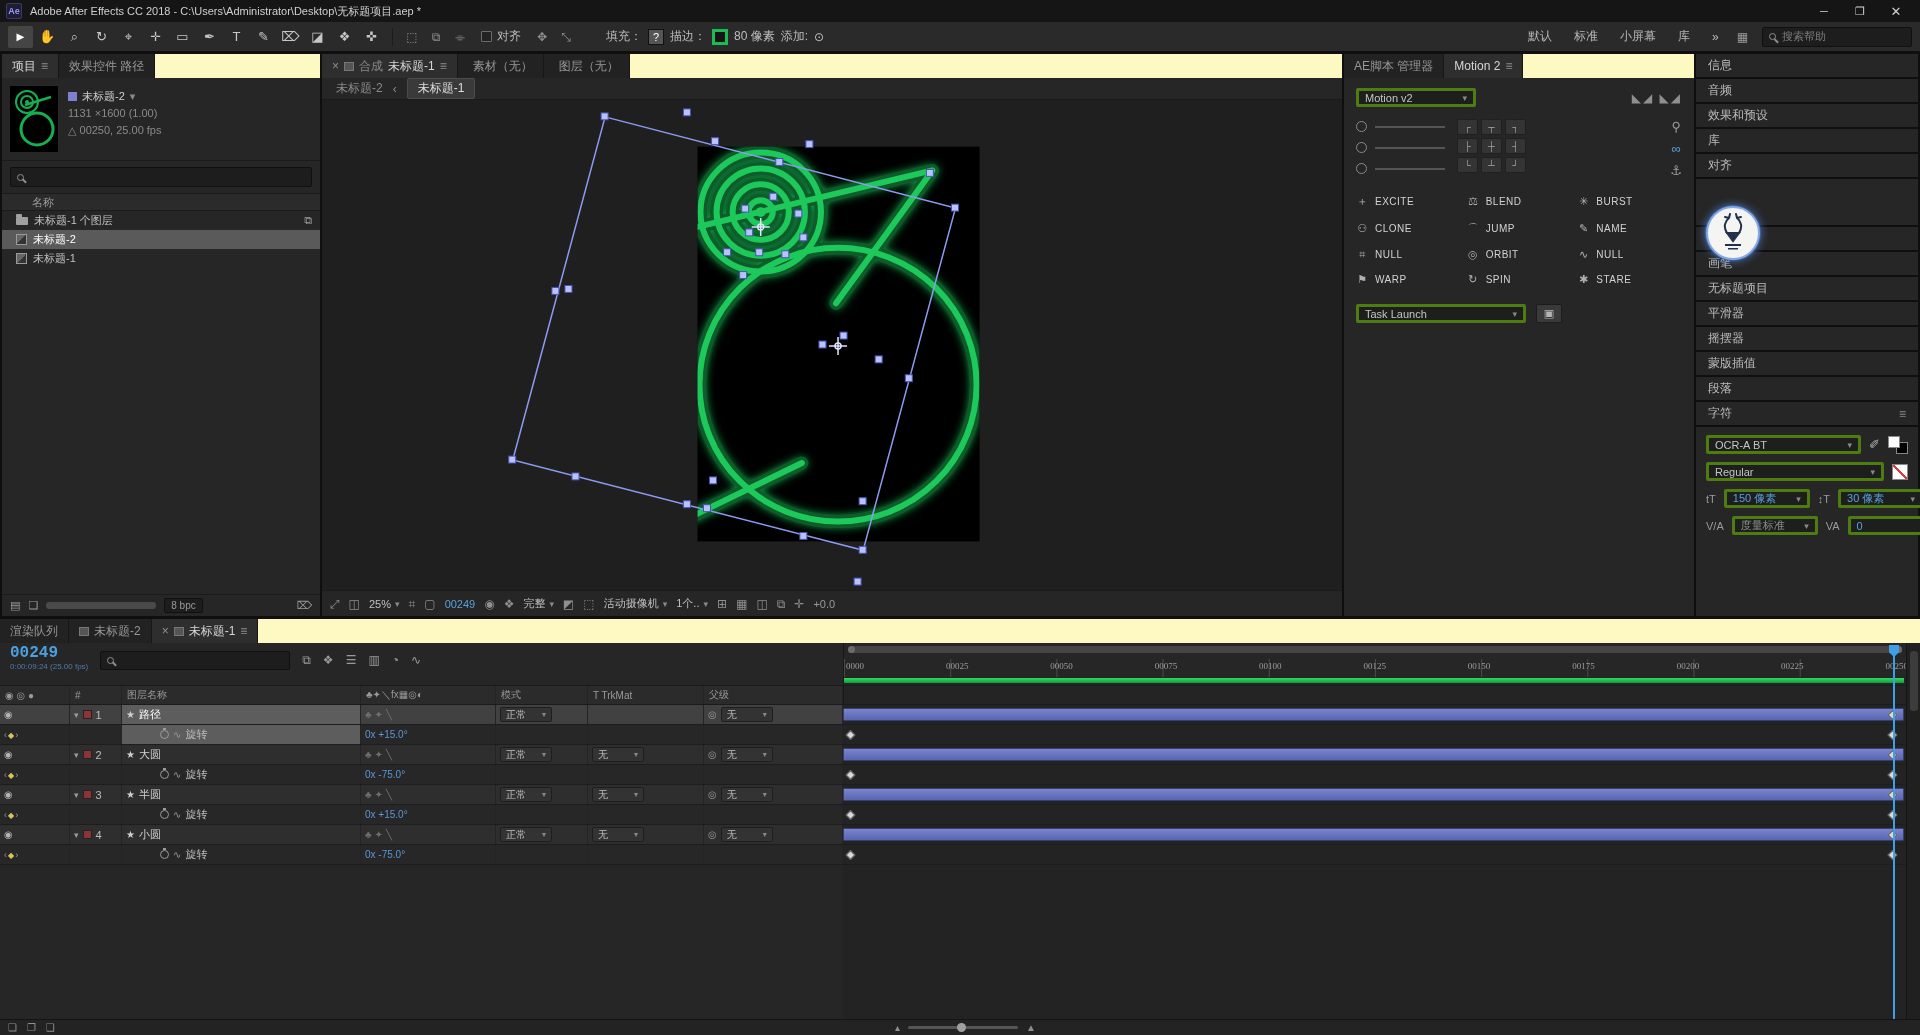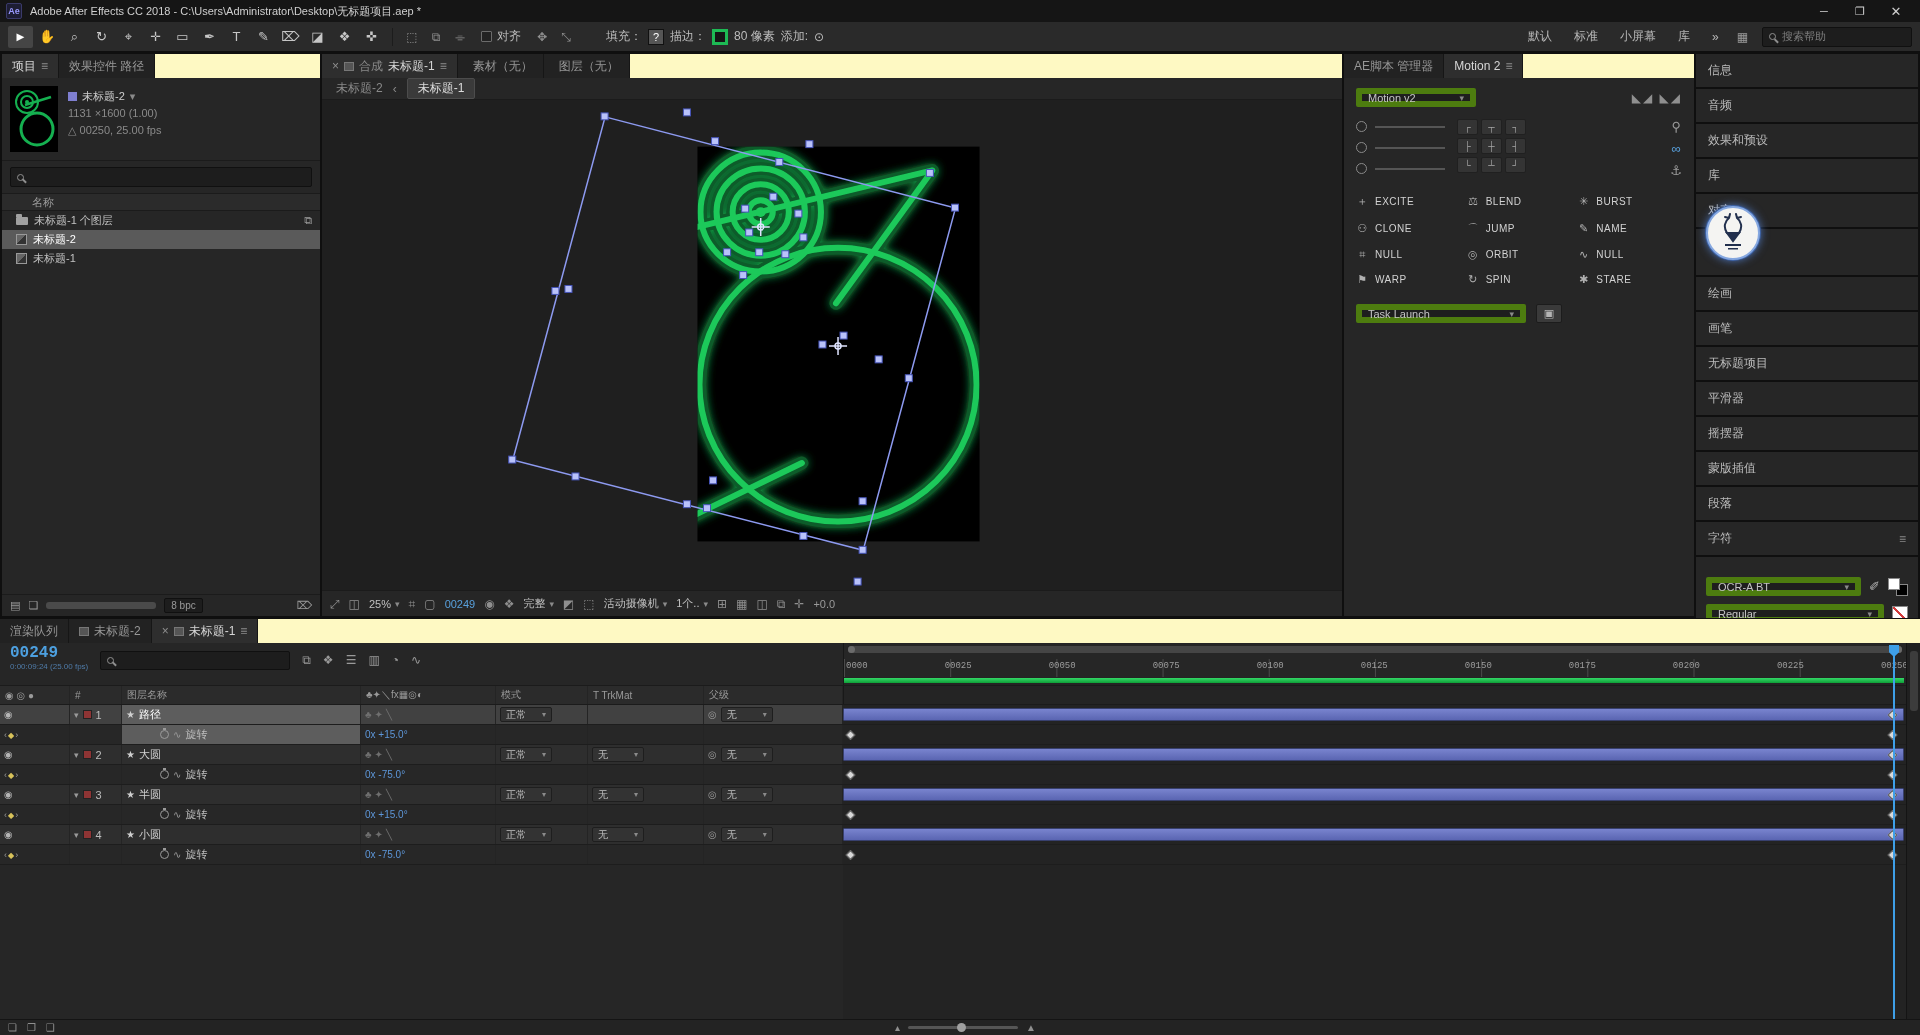--- a/index.html
+++ b/index.html
@@ -75,21 +75,21 @@
 .comp-view{flex:1;position:relative;background:#1f1f1f;overflow:hidden}
 .comp-view svg{position:absolute;inset:0;width:100%;height:100%}
 .comp-footer{height:26px;border-top:1px solid #1b1b1b;display:flex;align-items:center;gap:9px;padding:0 8px;font-size:11px;color:#9a9a9a;overflow:hidden;white-space:nowrap}
 .fsel{display:flex;align-items:center;gap:4px;color:#c0c0c0}
 .fsel .arr{color:#8a8a8a;font-size:9px}
 .blue{color:#58a0dc}
 .ficon{font-size:12px;color:#8f8f8f}
 
 .motion{width:350px;flex:0 0 auto}
 .motion-body{padding:10px 12px;display:flex;flex-direction:column;gap:12px}
-.sel{height:19px;background:#1e1e1e;border:6px solid #4d7c0f;border-radius:2px;display:flex;align-items:center;gap:6px;padding:0 6px;font-size:11px;color:#c4c4c4}
+.sel{height:19px;background:#1e1e1e;border:3px solid #4d7c0f;border-radius:2px;display:flex;align-items:center;gap:6px;padding:0 6px;font-size:11px;color:#c4c4c4}
 .sel .arr{margin-left:auto;font-size:9px;color:#8a8a8a}
 .preset-row{display:flex;align-items:center;gap:10px}
 .preset-row .sel{width:120px}
 .mountains{margin-left:auto;color:#8f8f8f;letter-spacing:2px}
 .ctl-row{display:flex;gap:12px}
 .sliders{display:flex;flex-direction:column;gap:10px;padding-top:2px}
 .slider{display:flex;align-items:center;gap:8px}
 .knob{width:11px;height:11px;border:1.5px solid #8a8a8a;border-radius:50%}
 .sline{width:70px;height:2px;background:#555}
 .anchor-grid{display:grid;grid-template-columns:repeat(3,21px);grid-auto-rows:16px;gap:3px}
@@ -97,24 +97,24 @@
 .side-icons{display:flex;flex-direction:column;gap:7px;margin-left:auto;color:#9a9a9a;font-size:13px;align-items:center}
 .side-icons .lit{color:#58a0dc}
 .mbtn-grid{display:grid;grid-template-columns:repeat(3,1fr);row-gap:12px;column-gap:6px;padding-top:4px}
 .mbtn{display:flex;align-items:center;gap:6px;font-size:10px;letter-spacing:.5px;color:#d2d2d2}
 .mbtn .mi{width:13px;text-align:center;color:#b0b0b0;font-size:11px}
 .task-row{display:flex;align-items:center;gap:10px;padding-top:6px}
 .task-row .sel{width:170px}
 .task-btn{width:26px;height:19px;background:#3a3a3a;border:1px solid #1c1c1c;border-radius:2px;color:#b5b5b5;font-size:11px;display:flex;align-items:center;justify-content:center}
 
 .sidebar{width:222px;flex:0 0 auto;background:#0f0f0f;gap:2px}
-.side-header{height:33px;background:#262626;display:flex;align-items:center;padding:0 12px;font-size:12px;color:#bcbcbc;flex:0 0 auto}
+.side-header{height:23px;background:#262626;display:flex;align-items:center;padding:0 12px;font-size:12px;color:#bcbcbc;flex:0 0 auto}
 .side-header .m{margin-left:auto;color:#8a8a8a}
 .side-spacer{height:46px;background:#262626;flex:0 0 auto}
-.char-panel{background:#262626;flex:1;padding:20px 10px;display:flex;flex-direction:column;gap:8px}
+.char-panel{background:#262626;flex:1;padding:8px 10px;display:flex;flex-direction:column;gap:8px}
 .char-row{display:flex;align-items:center;gap:8px}
 .char-row .sel{flex:1}
 .char-row .sel.small{flex:0 0 86px}
 .ticon{font-size:11px;color:#9a9a9a;width:24px}
 .dropper{color:#b5b5b5;font-size:13px}
 .sw-pair{position:relative;width:20px;height:18px}
 .sw-pair .back{position:absolute;right:0;bottom:0;width:12px;height:12px;background:#000;border:1px solid #888}
 .sw-pair .front{position:absolute;left:0;top:0;width:12px;height:12px;background:#fff;border:1px solid #888}
 .nofill{width:16px;height:16px;border:1px solid #888;background:linear-gradient(to top right,#fff 44%,#d23b3b 44%,#d23b3b 56%,#fff 56%)}
 
@@ -127,21 +127,21 @@
 .band2{height:34px;background:#262626}
 .band2 .L{gap:12px;padding:0 10px}
 .time-block{line-height:13px}
 .big-time{font-family:"Liberation Mono","DejaVu Sans Mono",monospace;font-size:16px;font-weight:bold;color:#4da0e0}
 .tc{font-size:8px;color:#4f7ba8}
 .tl-search{width:190px;height:19px;background:#1d1d1d;border:1px solid #101010;border-radius:2px;display:flex;align-items:center;padding:0 6px}
 .tl-icons{display:flex;gap:12px;color:#9a9a9a;font-size:12px}
 .navigator{position:absolute;top:3px;left:4px;right:18px;height:7px;background:#454545;border-radius:3px}
 .navigator::before,.navigator::after{content:'';position:absolute;top:0;width:7px;height:7px;border-radius:50%;background:#6b6b6b}
 .navigator::before{left:0}.navigator::after{right:0}
-.ruler{position:absolute;left:0;right:14px;bottom:0;height:18px;display:flex;justify-content:space-between;overflow:hidden;font-family:Liberation Mono, monospace;font-size:9px;color:#9c9c9c;background-image:linear-gradient(90deg,#4a4a4a 1px,transparent 1px);background-size:10% 100%;padding-top:2px}
+.ruler{position:absolute;left:0;right:14px;bottom:0;height:18px;display:flex;justify-content:space-between;overflow:hidden;font-family:Liberation Serif, serif;font-size:9px;color:#9c9c9c;background-image:linear-gradient(90deg,#4a4a4a 1px,transparent 1px);background-size:10% 100%;padding-top:2px}
 .rl{transform:translateX(2px)}
 .band3{height:8px}
 .band3 .R{background:#242424}
 .renderbar{position:absolute;left:0;right:16px;top:1px;height:5px;background:linear-gradient(#33d866,#0f9f38)}
 .band4{height:20px;background:#2b2b2b;border-top:1px solid #1b1b1b;border-bottom:1px solid #1b1b1b}
 .hcell{display:flex;align-items:center;padding:0 5px;font-size:10px;color:#9a9a9a;height:100%;border-right:1px solid #242424}
 .w-av{width:70px}.w-num{width:52px}.w-name{width:239px}.w-sw{width:135px}.w-mode{width:92px}.w-tm{width:116px}.w-par{width:139px}
 .band4 .R{background:#242424}
 
 .rows{flex:0 0 auto}

